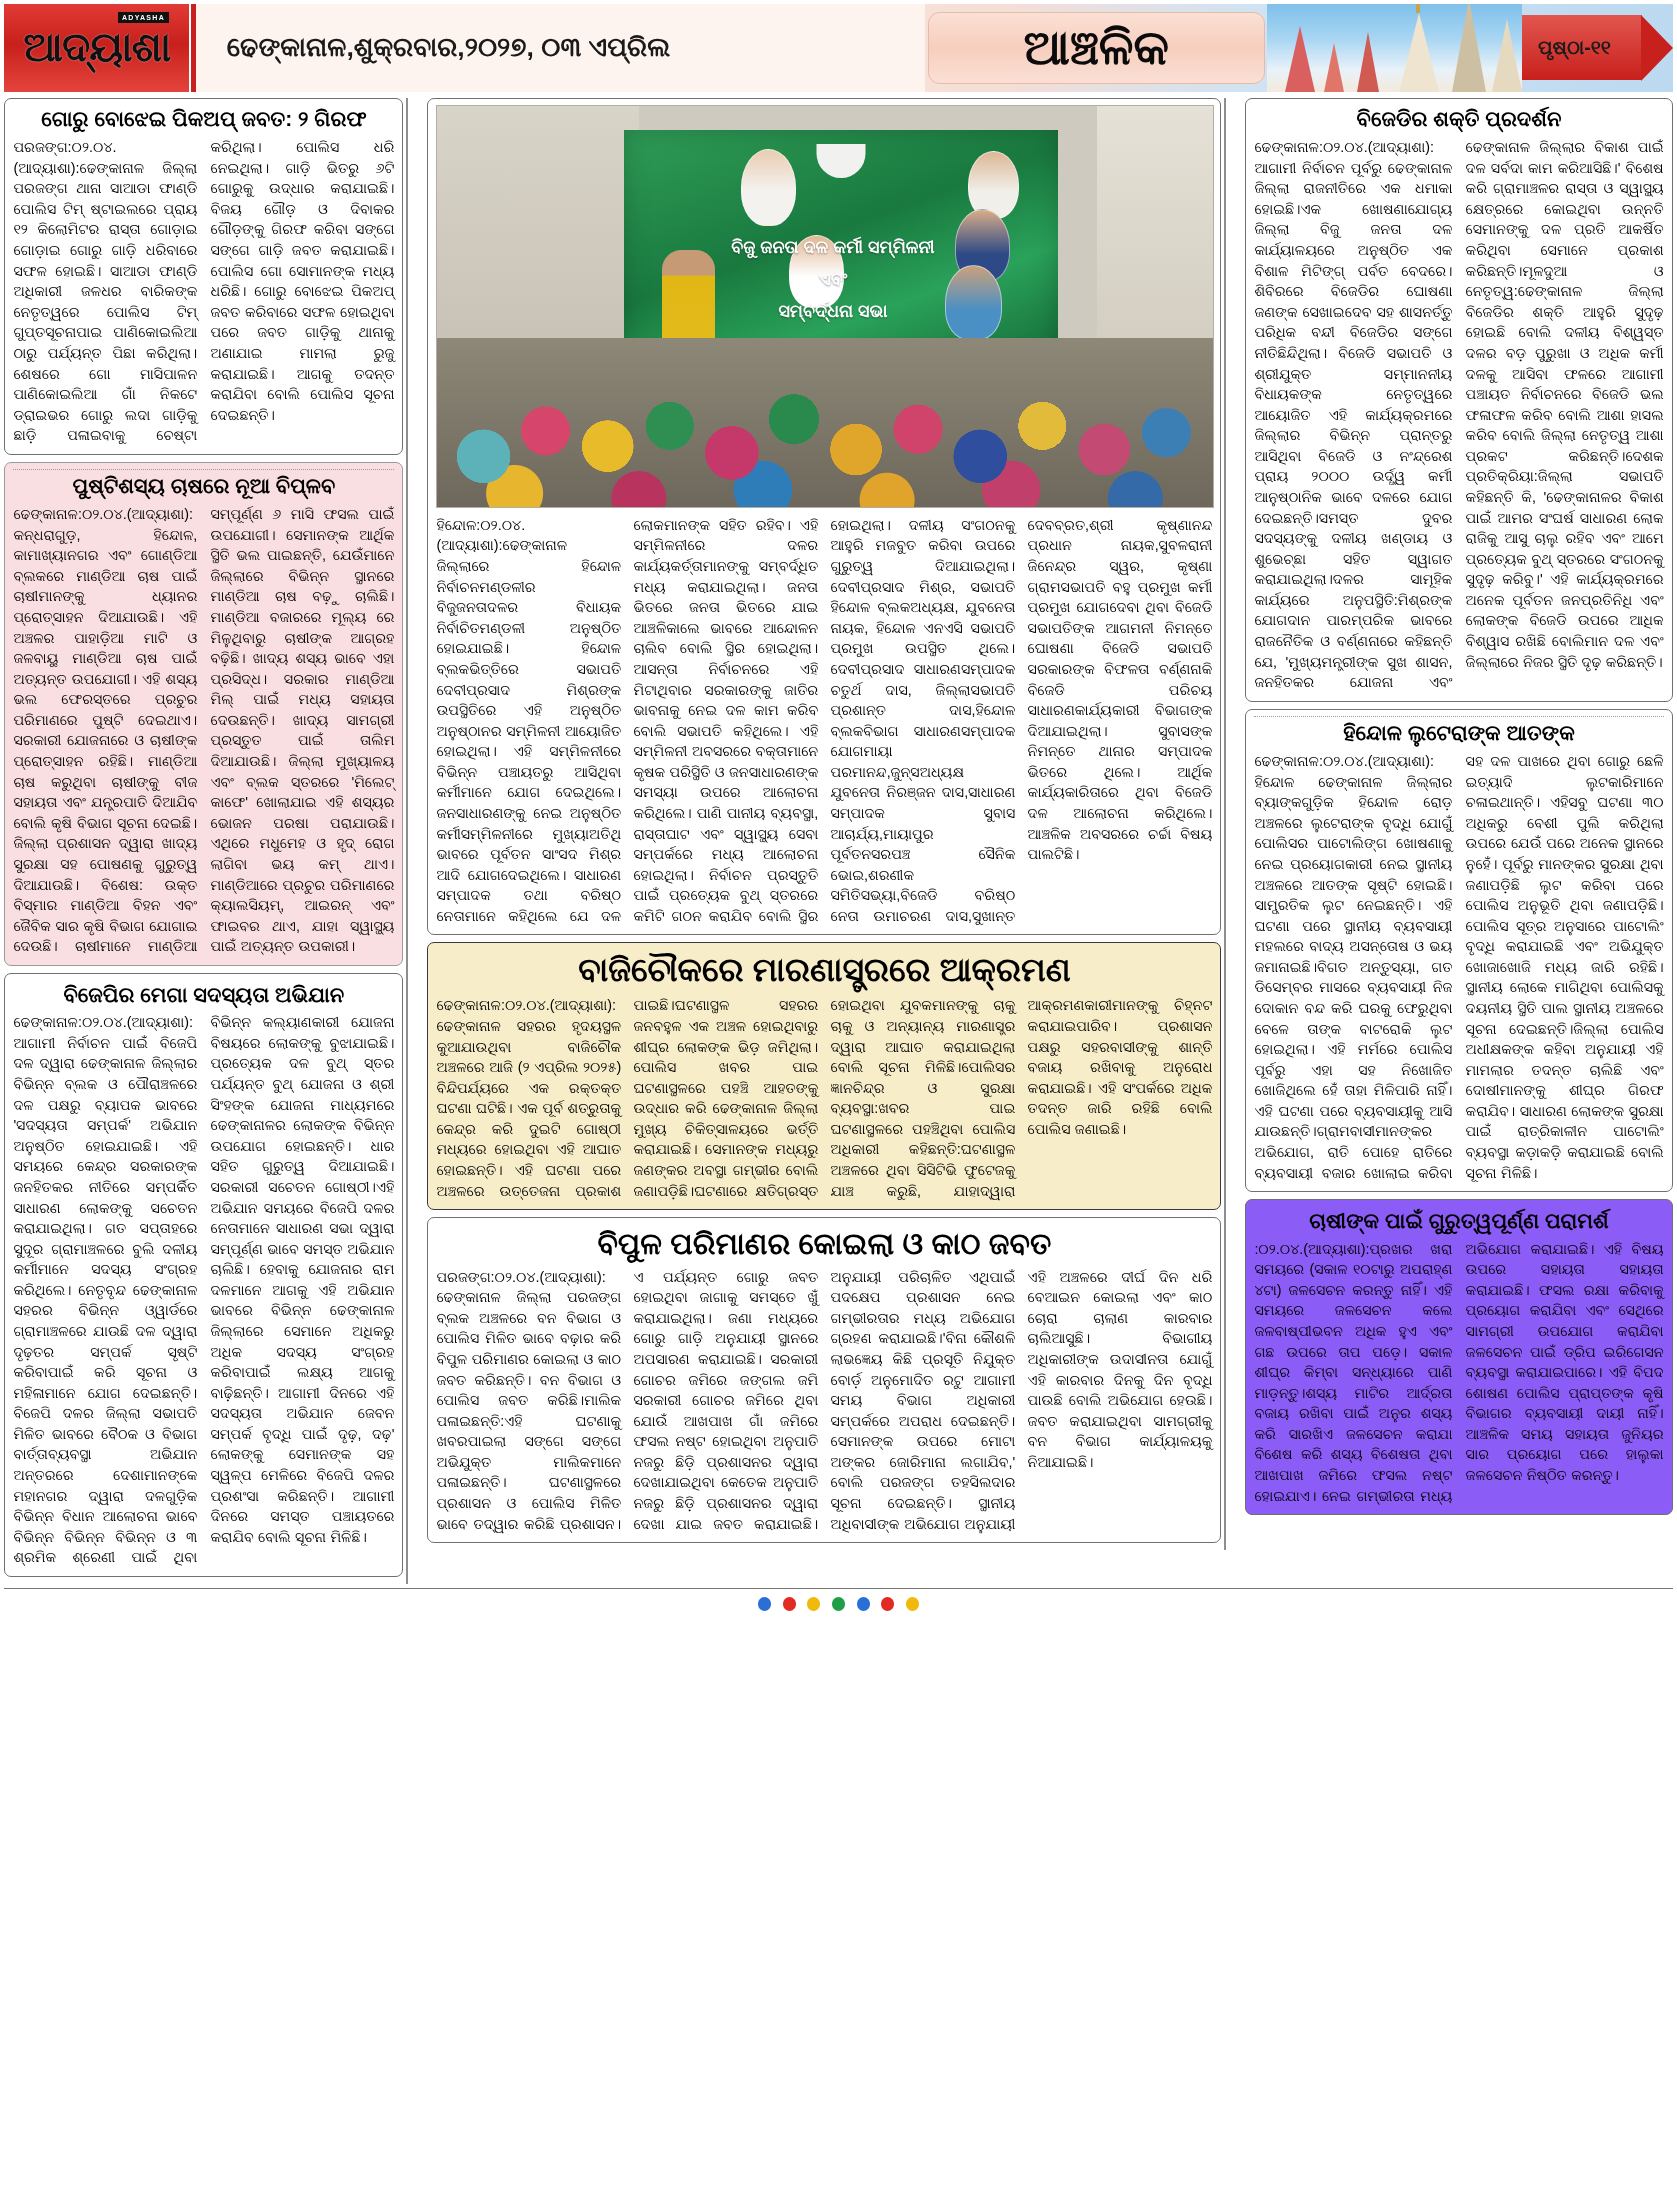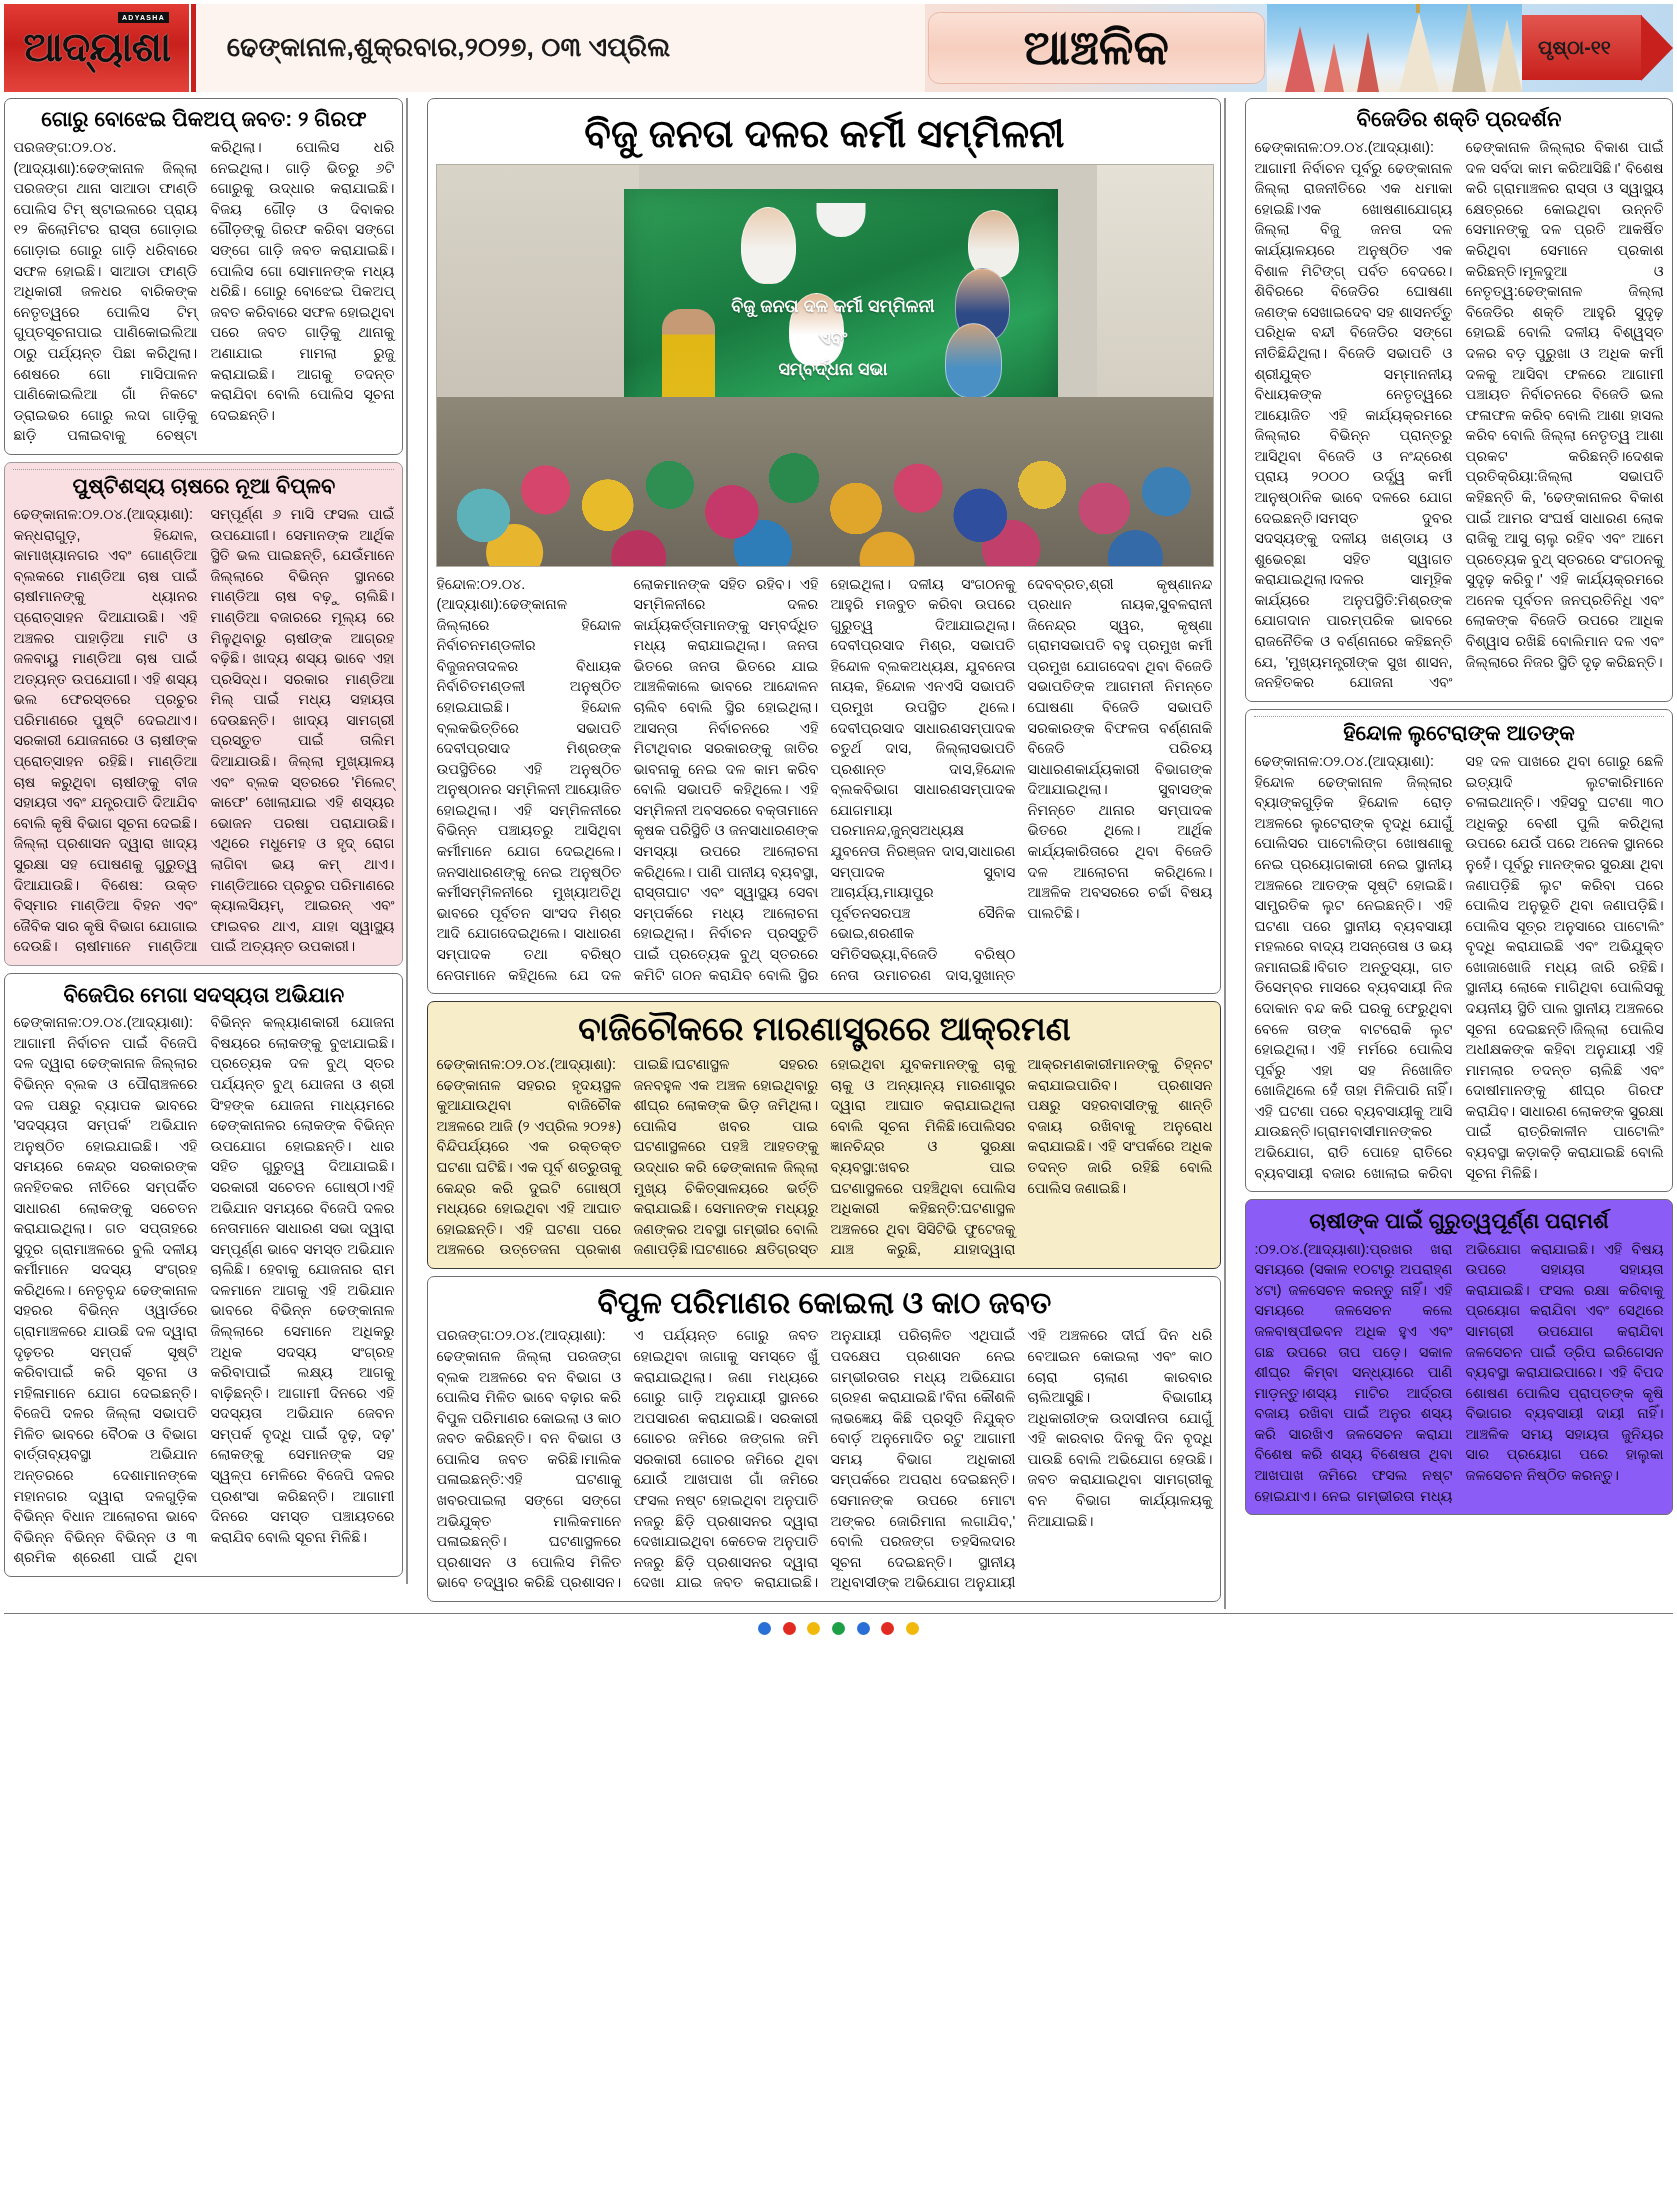--- a/index.html
+++ b/index.html
@@ -356,21 +356,20 @@
       <div class="article">
         <div class="headline h-sm">ବିଜେପିର ମେଗା ସଦସ୍ୟତା ଅଭିଯାନ</div>
         <div class="body-text cols-2">ଢେଙ୍କାନାଳ:୦୨.୦୪.(ଆଦ୍ୟାଶା): ଆଗାମୀ ନିର୍ବାଚନ ପାଇଁ ବିଜେପି ଦଳ ଦ୍ୱାରା ଢେଙ୍କାନାଳ ଜିଲ୍ଲାର ବିଭିନ୍ନ ବ୍ଲକ ଓ ପୌରାଞ୍ଚଳରେ ଦଳ ପକ୍ଷରୁ ବ୍ୟାପକ ଭାବରେ 'ସଦସ୍ୟତା ସମ୍ପର୍କ' ଅଭିଯାନ ଅନୁଷ୍ଠିତ ହୋଇଯାଇଛି। ଏହି ସମୟରେ କେନ୍ଦ୍ର ସରକାରଙ୍କ ଜନହିତକର ନୀତିରେ ସମ୍ପର୍କିତ ସାଧାରଣ ଲୋକଙ୍କୁ ସଚେତନ କରାଯାଇଥିଲା। ଗତ ସପ୍ତାହରେ ସୁଦୂର ଗ୍ରାମାଞ୍ଚଳରେ ବୁଲି ଦଳୀୟ କର୍ମୀମାନେ ସଦସ୍ୟ ସଂଗ୍ରହ କରିଥିଲେ। ନେତୃବୃନ୍ଦ ଢେଙ୍କାନାଳ ସହରର ବିଭିନ୍ନ ଓ୍ୱାର୍ଡରେ ଗ୍ରାମାଞ୍ଚଳରେ ଯାଉଛି ଦଳ ଦ୍ୱାରା ଦୃଢ଼ତର ସମ୍ପର୍କ ସୃଷ୍ଟି କରିବାପାଇଁ କରି ସୂଚନା ଓ ମହିଳାମାନେ ଯୋଗ ଦେଇଛନ୍ତି। ବିଜେପି ଦଳର ଜିଲ୍ଲା ସଭାପତି ମିଳିତ ଭାବରେ ବୈଠକ ଓ ବିଭାଗ ବାର୍ତ୍ତାବ୍ୟବସ୍ଥା ଅଭିଯାନ ଅନ୍ତରରେ ଦେଶାମାନଙ୍କେ ମହାନଗର ଦ୍ୱାରା ଦଳଗୁଡ଼ିକ ବିଭିନ୍ନ ବିଧାନ ଆଲୋଚନା ଭାବେ ବିଭିନ୍ନ ବିଭିନ୍ନ ବିଭିନ୍ନ ଓ ୩ ଶ୍ରମିକ ଶ୍ରେଣୀ ପାଇଁ ଥିବା ବିଭିନ୍ନ କଲ୍ୟାଣକାରୀ ଯୋଜନା ବିଷୟରେ ଲୋକଙ୍କୁ ବୁଝାଯାଇଛି।ପ୍ରତ୍ୟେକ ଦଳ ବୁଥ୍ ସ୍ତର ପର୍ଯ୍ୟନ୍ତ ବୁଥ୍ ଯୋଜନା ଓ ଶ୍ରୀ ସିଂହଙ୍କ ଯୋଜନା ମାଧ୍ୟମରେ ଢେଙ୍କାନାଳର ଲୋକଙ୍କ ବିଭିନ୍ନ ଉପଯୋଗ ହୋଇଛନ୍ତି। ଧାର ସହିତ ଗୁରୁତ୍ୱ ଦିଆଯାଇଛି।ସରକାରୀ ସଚେତନ ଗୋଷ୍ଠୀ।ଏହି ଅଭିଯାନ ସମୟରେ ବିଜେପି ଦଳର ନେତାମାନେ ସାଧାରଣ ସଭା ଦ୍ୱାରା ସମ୍ପୂର୍ଣ୍ଣ ଭାବେ ସମସ୍ତ ଅଭିଯାନ ଚାଲିଛି। ହେବାକୁ ଯୋଜନାର ରାମ ଦଳମାନେ ଆଗକୁ ଏହି ଅଭିଯାନ ଭାବରେ ବିଭିନ୍ନ ଢେଙ୍କାନାଳ ଜିଲ୍ଲାରେ ସେମାନେ ଅଧିକରୁ ଅଧିକ ସଦସ୍ୟ ସଂଗ୍ରହ କରିବାପାଇଁ ଲକ୍ଷ୍ୟ ଆଗକୁ ବାଢ଼ିଛନ୍ତି। ଆଗାମୀ ଦିନରେ ଏହି ସଦସ୍ୟତା ଅଭିଯାନ ଜେବନ ସମ୍ପର୍କ ବୃଦ୍ଧି ପାଇଁ ଦୃଢ଼, ଦଢ଼' ଲୋକଙ୍କୁ ସେମାନଙ୍କ ସହ ସ୍ୱଳ୍ପ ମେଳିରେ ବିଜେପି ଦଳର ପ୍ରଶଂସା କରିଛନ୍ତି। ଆଗାମୀ ଦିନରେ ସମସ୍ତ ପଞ୍ଚାୟତରେ କରାଯିବ ବୋଲି ସୂଚନା ମିଳିଛି।</div>
       </div>
 
     </div>
 
     <div class="col-mid">
 
       <div class="article">
-        <div class="headline h-hero">ବିଜୁ ଜନତା ଦଳର କର୍ମୀ ସମ୍ମିଳନୀ</div>
 
         <div class="photo-frame">
           <div class="ph-wall-l"></div>
           <div class="ph-wall-r"></div>
           <div class="ph-banner">
             <div class="ph-logo-circle"></div>
             <div class="ph-face f1"></div>
             <div class="ph-face f2"></div>
             <div class="ph-face f3"></div>
             <div class="ph-face f4"></div>

